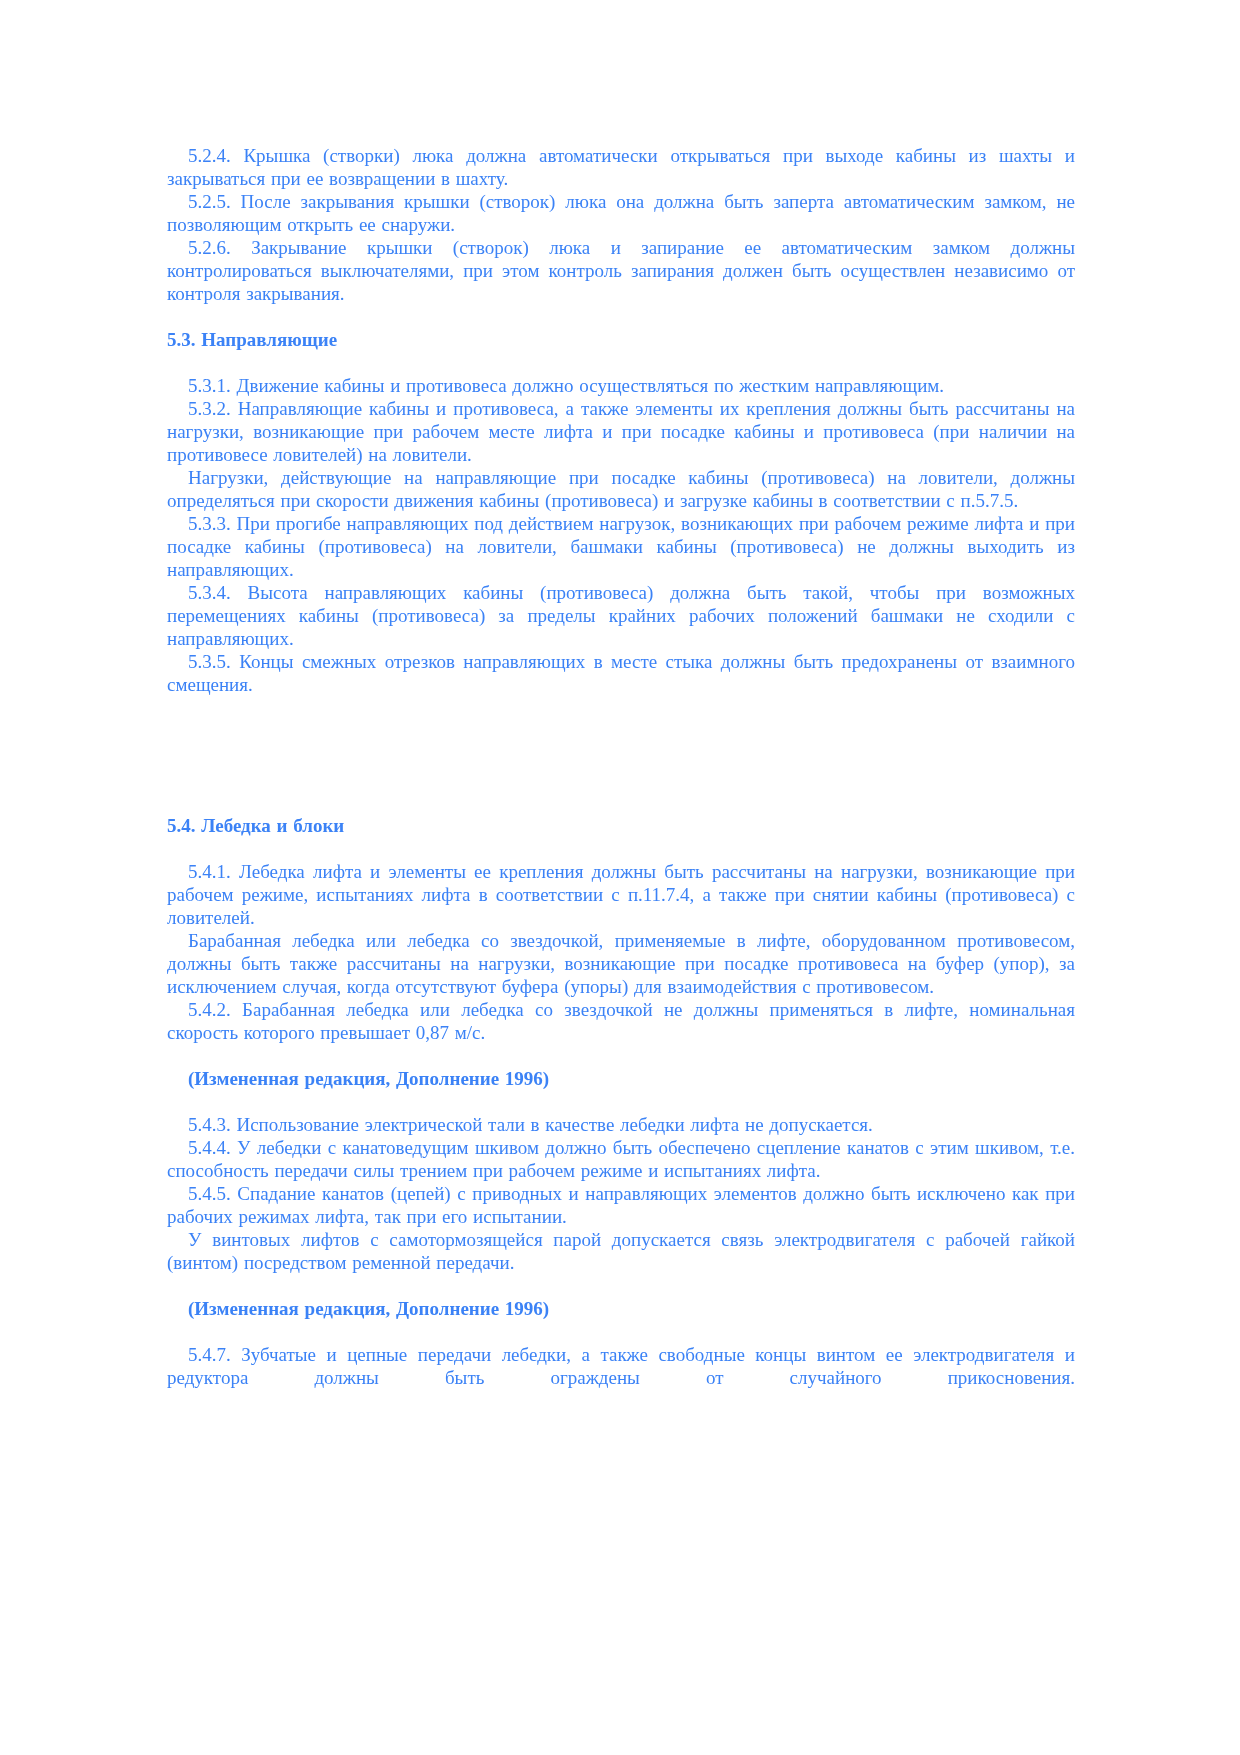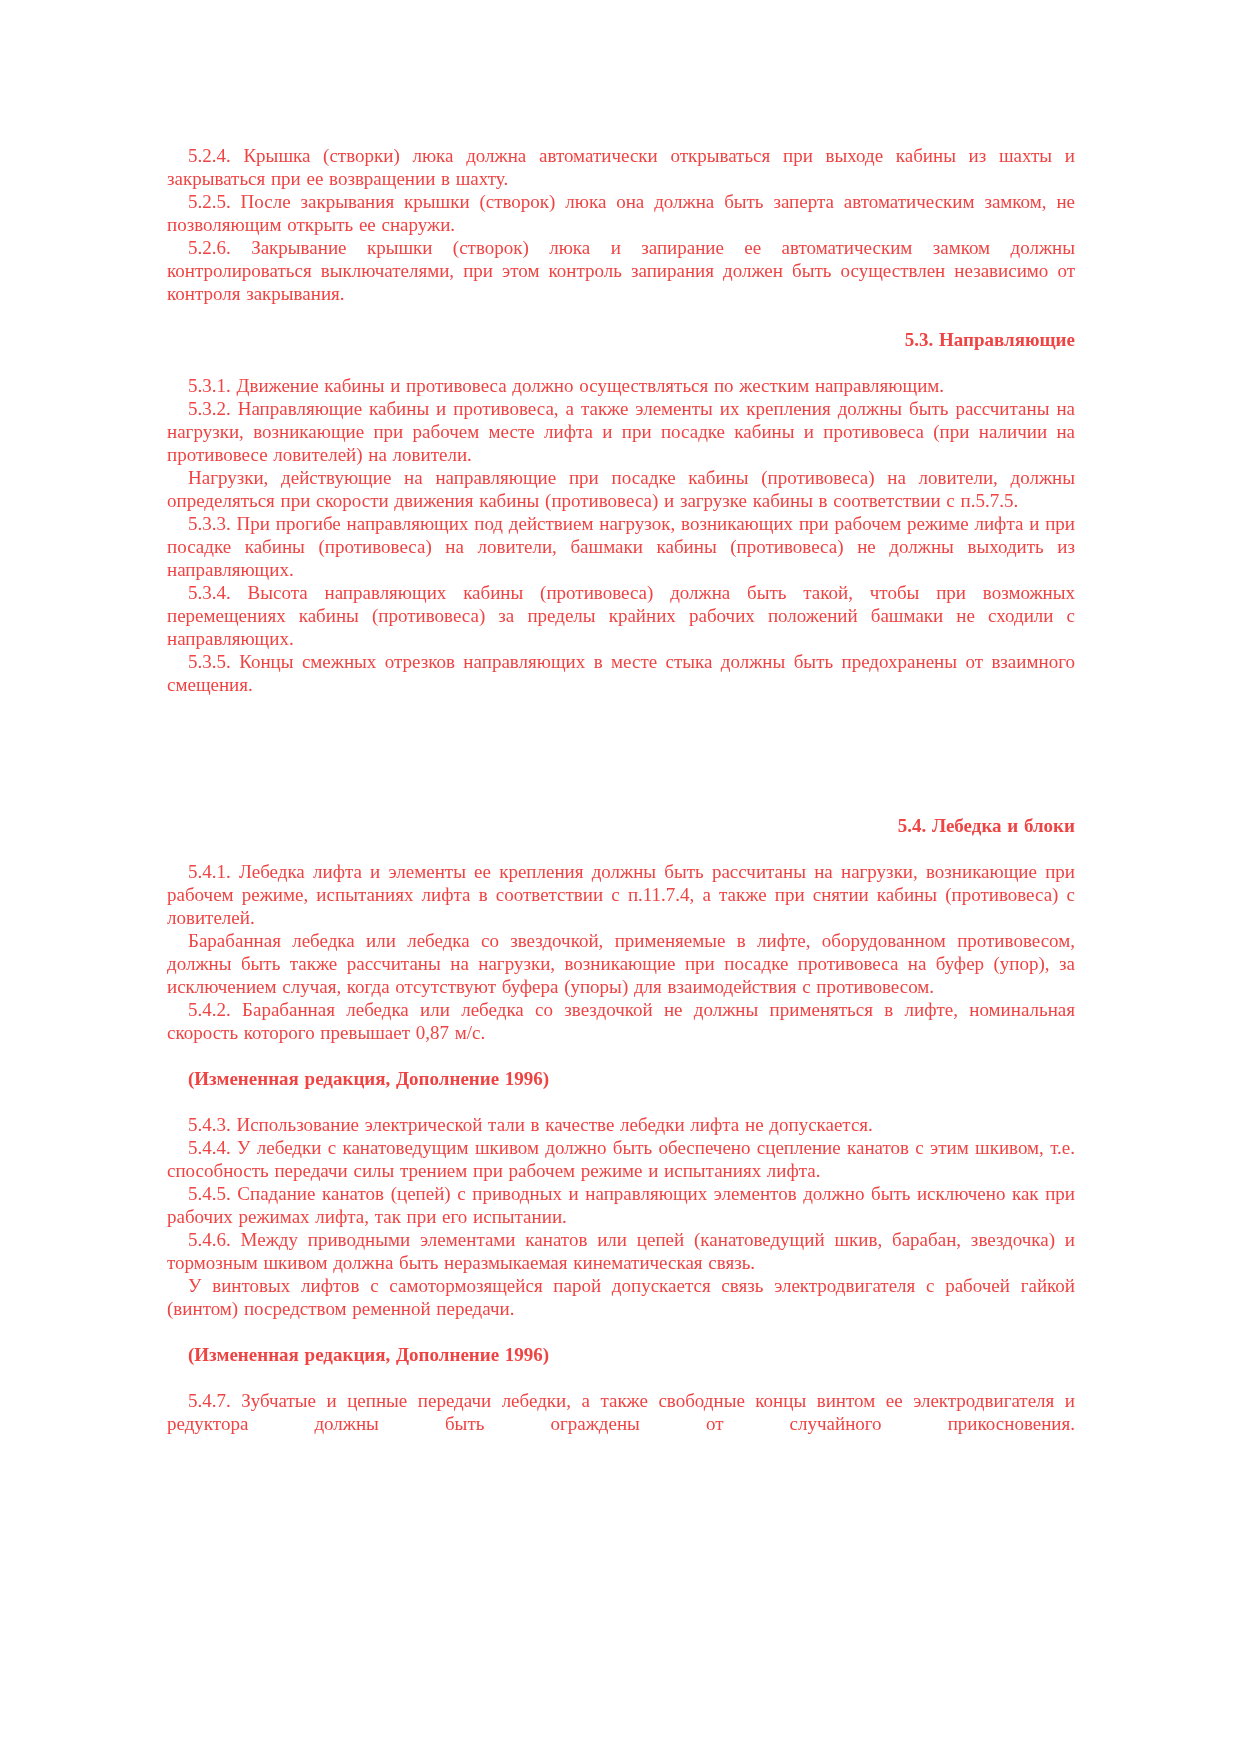--- a/index.html
+++ b/index.html
@@ -15,32 +15,32 @@
     overflow: hidden;
   }
   .content {
     position: absolute;
     left: 167px;
     top: 144px;
     width: 908px;
     font-family: "Liberation Serif", "DejaVu Serif", serif;
     font-size: 19px;
     line-height: 23px;
-    color: #ef4444;
+    color: #3b82f6;
     text-align: justify;
     word-spacing: 0.05em;
   }
   .para {
     margin: 0;
     text-indent: 21px;
   }
   .heading {
     margin: 23px 0;
     font-weight: bold;
-    text-align: right;
+    text-align: left;
     text-indent: 0;
   }
   .note {
     margin: 23px 0;
     font-weight: bold;
     text-indent: 21px;
     text-align: left;
   }
   .justify-last {
     text-align-last: justify;
@@ -66,18 +66,17 @@
       <p class="para">5.3.5. Концы смежных отрезков направляющих в месте стыка должны быть предохранены от взаимного смещения.</p>
       <div class="spacer" style="height: 95px;"></div>
       <p class="heading">5.4. Лебедка и блоки</p>
       <p class="para">5.4.1. Лебедка лифта и элементы ее крепления должны быть рассчитаны на нагрузки, возникающие при рабочем режиме, испытаниях лифта в соответствии с п.11.7.4, а также при снятии кабины (противовеса) с ловителей.</p>
       <p class="para">Барабанная лебедка или лебедка со звездочкой, применяемые в лифте, оборудованном противовесом, должны быть также рассчитаны на нагрузки, возникающие при посадке противовеса на буфер (упор), за исключением случая, когда отсутствуют буфера (упоры) для взаимодействия с противовесом.</p>
       <p class="para">5.4.2. Барабанная лебедка или лебедка со  звездочкой  не  должны применяться в лифте, номинальная скорость которого превышает 0,87 м/с.</p>
       <p class="note">(Измененная редакция, Дополнение 1996)</p>
       <p class="para">5.4.3. Использование электрической тали в качестве лебедки  лифта не допускается.</p>
       <p class="para">5.4.4. У лебедки с канатоведущим шкивом должно быть обеспечено сцепление канатов с  этим шкивом, т.е. способность  передачи  силы трением при рабочем режиме и испытаниях лифта.</p>
       <p class="para">5.4.5. Спадание  канатов  (цепей)  с  приводных  и   направляющих элементов должно быть исключено как при рабочих  режимах  лифта,  так при его испытании.</p>
-      <p class="para">5.4.6. Между  приводными  элементами  канатов  или  цепей (канатоведущий шкив, барабан, звездочка) и  тормозным  шкивом  должна быть неразмыкаемая кинематическая связь.</p>
       <p class="para">У винтовых лифтов с самотормозящейся парой допускается связь электродвигателя с рабочей гайкой (винтом) посредством ременной передачи.</p>
       <p class="note">(Измененная редакция, Дополнение 1996)</p>
       <p class="para justify-last">5.4.7.  Зубчатые  и  цепные  передачи  лебедки,  а  также  свободные  концы  винтом  ее электродвигателя  и  редуктора  должны  быть  ограждены  от  случайного  прикосновения.</p>
     </div>
 </div>
 
 </body></html>

